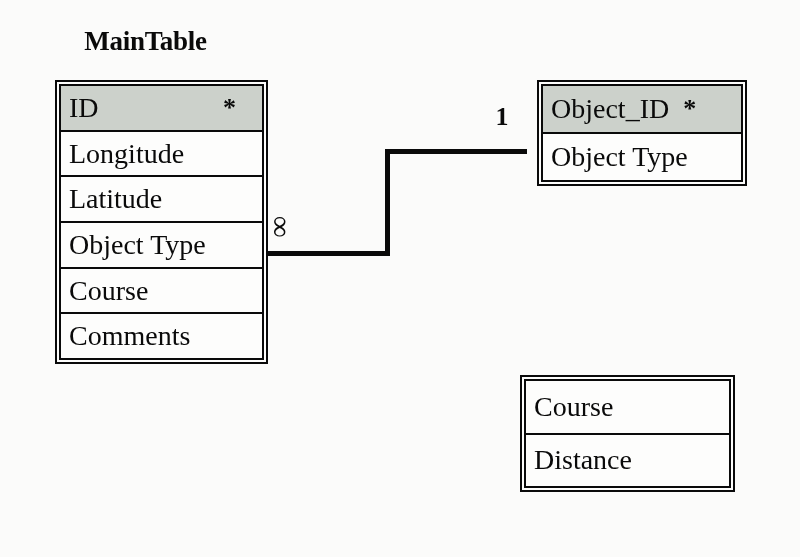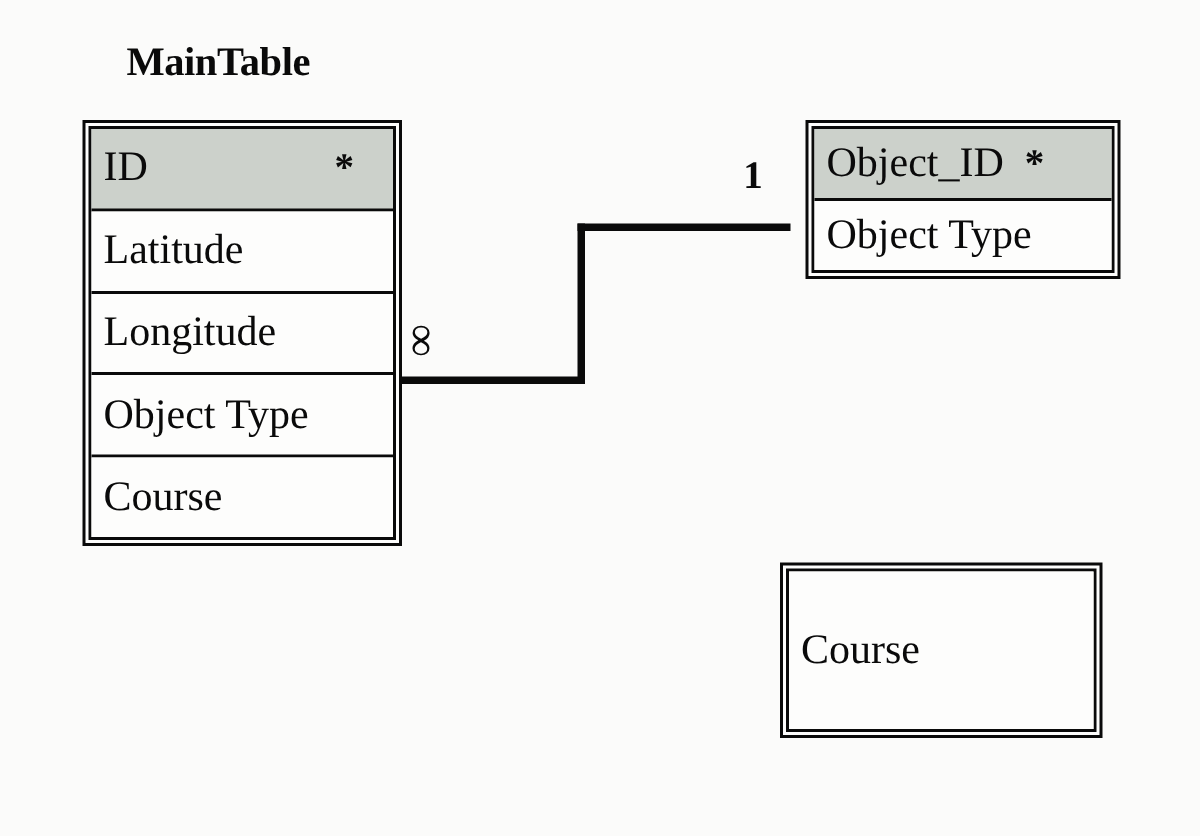--- a/index.html
+++ b/index.html
@@ -119,35 +119,38 @@
 
   <div class="entity-box" style="left:55px; top:80px; width:213px; height:284px;">
     <div class="entity-inner">
 
       <div class="attr-row pk">
         <span class="attr-name">ID</span>
         <span class="attr-key key-right">*</span>
       </div>
 
       <div class="attr-row">
-        <span class="attr-name">Latitude</span>
+        <span class="attr-name">Longitude</span>
       </div>
 
       <div class="attr-row">
-        <span class="attr-name">Longitude</span>
+        <span class="attr-name">Latitude</span>
       </div>
 
       <div class="attr-row">
         <span class="attr-name">Object Type</span>
       </div>
 
       <div class="attr-row">
         <span class="attr-name">Course</span>
       </div>
 
+      <div class="attr-row">
+        <span class="attr-name">Comments</span>
+      </div>
 
     </div>
   </div>
 
 
   <div class="entity-box" style="left:525px; top:80px; width:210px; height:106px;margin-left:12px;">
     <div class="entity-inner">
 
       <div class="attr-row pk">
         <span class="attr-name">Object_ID</span>
@@ -162,20 +165,23 @@
   </div>
 
 
   <div class="entity-box" style="left:520px; top:375px; width:215px; height:117px;">
     <div class="entity-inner">
 
       <div class="attr-row">
         <span class="attr-name">Course</span>
       </div>
 
+      <div class="attr-row">
+        <span class="attr-name">Distance</span>
+      </div>
 
     </div>
   </div>
 
   <div class="conn-seg" style="left:266px; top:251px; width:124px; height:5px;"></div>
 
   <div class="conn-seg" style="left:385px; top:149px; width:5px; height:107px;"></div>
 
   <div class="conn-seg" style="left:385px; top:149px; width:142px; height:5px;"></div>
 

